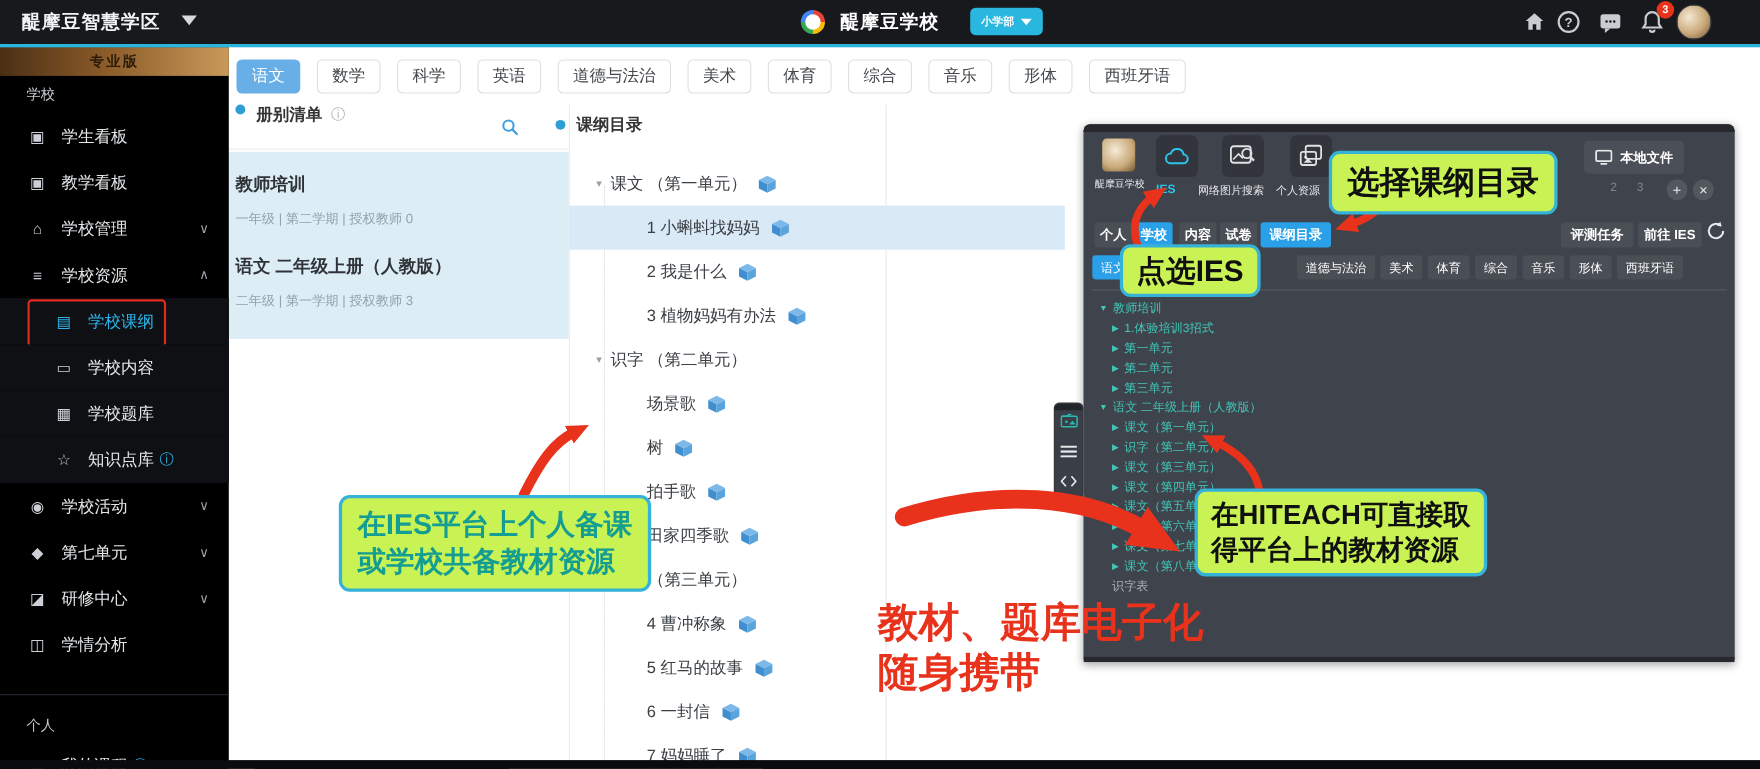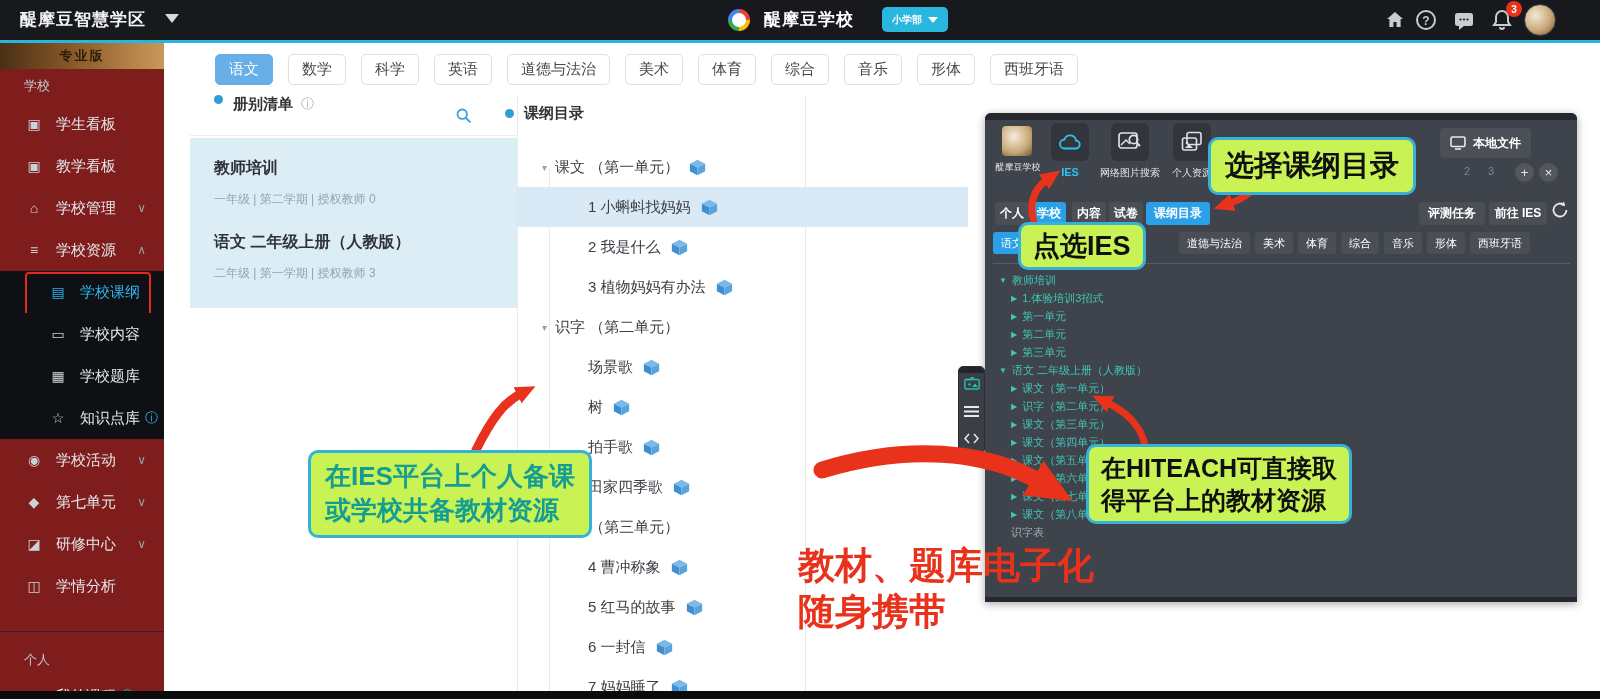--- a/index.html
+++ b/index.html
@@ -15,21 +15,21 @@
   .clogo:after{content:"";position:absolute;left:4px;top:4px;width:14px;height:14px;border-radius:50%;background:#fff;}
   .schooltitle{position:absolute;left:764px;top:8px;color:#fff;font-size:17px;font-weight:bold;letter-spacing:1px;}
   .deptpill{position:absolute;left:882px;top:7px;height:25px;padding:0 10px;background:#29b7e0;border-radius:5px;color:#fff;font-size:10px;font-weight:bold;display:flex;align-items:center;gap:6px;}
   .deptpill .dn{display:inline-block;width:0;height:0;border-left:5px solid transparent;border-right:5px solid transparent;border-top:6px solid #fff;}
   .ticon{position:absolute;top:8px;width:24px;height:24px;color:#c9cdd2;}
   .ticon svg{width:100%;height:100%;}
   .badge{position:absolute;left:1506px;top:1px;min-width:16px;height:16px;border-radius:8px;background:#e8321c;color:#fff;font-size:10px;font-weight:bold;display:flex;align-items:center;justify-content:center;padding:0 4px;z-index:13;}
   .avatar{position:absolute;left:1524px;top:4px;width:32px;height:32px;border-radius:50%;background:radial-gradient(circle at 35% 35%,#f4e7d4,#c9a878 55%,#6f5334);border:1px solid #3a3d42;}
 
   
-  .sidebar{position:absolute;left:0;top:43px;width:164px;height:656px;background:#7f1d1d;z-index:10;}
+  .sidebar{position:absolute;left:0;top:43px;width:208px;height:656px;background:#000000;z-index:10;}
   .edition{height:26px;background:linear-gradient(90deg,#4a2f15,#8a5a28 45%,#c9995a);color:#2b1c08;font-size:13px;font-weight:bold;display:flex;align-items:center;justify-content:center;letter-spacing:2px;}
   .srow{position:relative;height:42px;display:flex;align-items:center;color:#e4e7ea;font-size:15px;padding-left:24px;cursor:pointer;}
   .srow .sic{width:20px;margin-right:12px;color:#ccd1d7;font-size:14px;text-align:center;flex:0 0 20px;}
   .srow .schev{position:absolute;right:18px;color:#9aa0a8;font-size:12px;}
   .srow .sinfo{margin-left:5px;color:#2db3ea;font-size:13px;}
   .srow.section{height:34px;color:#c3c8cf;font-size:13px;cursor:default;}
   .srow.sub{background:#0e1014;padding-left:48px;}
   .srow.active,.srow.active .sic{color:#2db3ea;}
   .srow.outlined:after{content:"";position:absolute;left:25px;top:1px;width:122px;height:40px;border:2px solid #e02b1f;border-radius:4px;pointer-events:none;}
   .srow.personal{margin-top:24px;border-top:1px solid #262a30;height:44px;align-items:flex-end;padding-bottom:6px;}
@@ -65,21 +65,21 @@
   .trow .cube{margin-left:10px;display:flex;}
   .trow.selected{background:#d9e9f6;}
   .cube svg{width:17px;height:17px;}
 
   
   .overlay{position:absolute;left:985px;top:113px;width:592px;height:489px;background:#3f434b;border-radius:6px 6px 0 0;border-bottom:5px solid #26282d;box-shadow:0 2px 8px rgba(0,0,0,.35);z-index:5;}
   .ov-topstrip{position:absolute;left:0;top:0;width:100%;height:7px;background:#26282d;border-radius:6px 6px 0 0;}
   .ov-avatar{position:absolute;left:17px;top:13px;width:30px;height:30px;border-radius:4px;background:radial-gradient(circle at 40% 35%,#f6ecd9,#c8a877 60%,#705433);}
   .ov-avlabel{position:absolute;left:2px;top:48px;width:62px;text-align:center;color:#e6e8ea;font-size:9px;}
   .ov-tile{position:absolute;top:10px;width:38px;height:38px;background:#32353c;border-radius:6px;display:flex;align-items:center;justify-content:center;cursor:pointer;}
-  .ov-tlabel{position:absolute;top:53px;color:#e6e8ea;font-size:10px;text-align:center;}
+  .ov-tlabel{position:absolute;top:53px;color:#e6e8ea;font-size:10px;}
   .ov-tlabel.ies{color:#2cc4ea;font-weight:bold;font-size:11px;}
   .ov-localbtn{position:absolute;left:455px;top:15px;height:30px;padding:0 10px;background:#4b4f57;border-radius:4px;color:#fff;font-size:12px;font-weight:bold;display:flex;align-items:center;gap:7px;cursor:pointer;}
   .ov-page{position:absolute;top:52px;color:#80858d;font-size:11px;width:16px;text-align:center;}
   .ov-circ{position:absolute;top:50px;width:19px;height:19px;border-radius:50%;background:#53575e;color:#e8eaec;font-size:13px;display:flex;align-items:center;justify-content:center;cursor:pointer;}
   .ov-tab{position:absolute;top:89px;height:23px;border-radius:3px;background:#4a4e55;color:#fff;font-size:12px;font-weight:bold;display:flex;align-items:center;justify-content:center;cursor:pointer;}
   .ov-tab.active{background:#2aa0e8;}
   .ov-refresh{position:absolute;left:565px;top:87px;width:20px;height:20px;cursor:pointer;}
   .ov-chips{position:absolute;left:8px;top:119px;width:576px;display:flex;gap:5px;}
   .ochip{height:22px;padding:0 8px;border-radius:3px;background:#4a4e55;color:#fff;font-size:11px;display:flex;align-items:center;cursor:pointer;flex:0 0 auto;}
   .ochip.active{background:#2aa0e8;}

